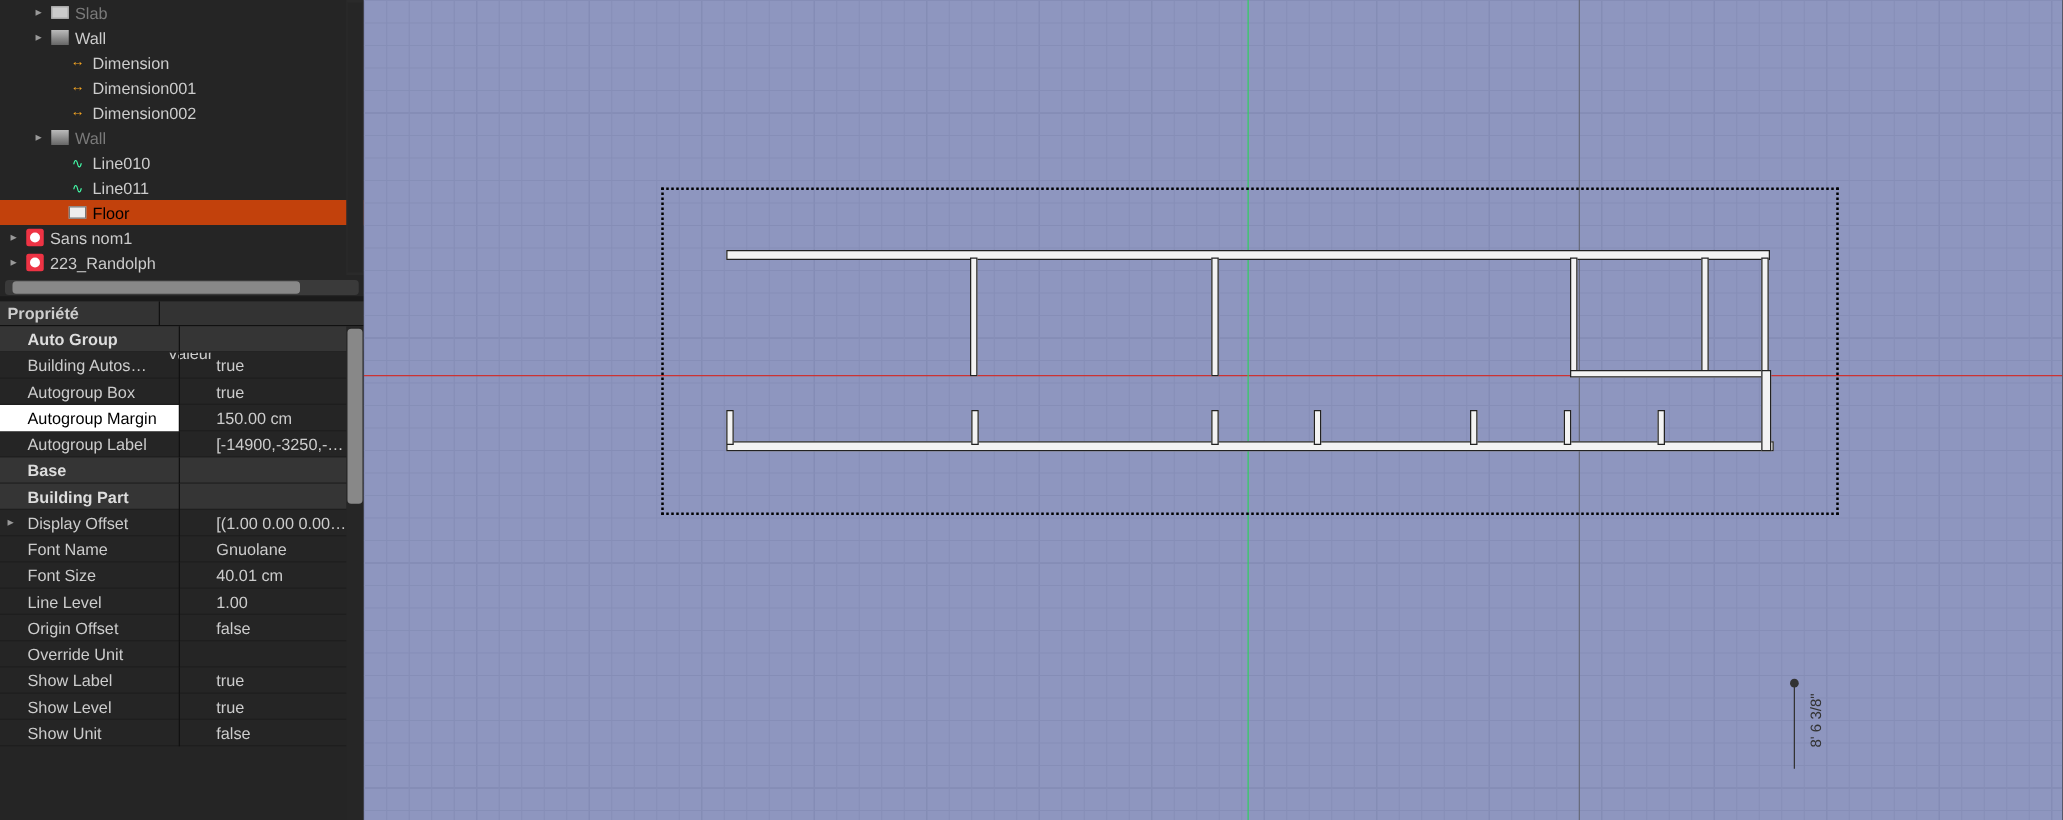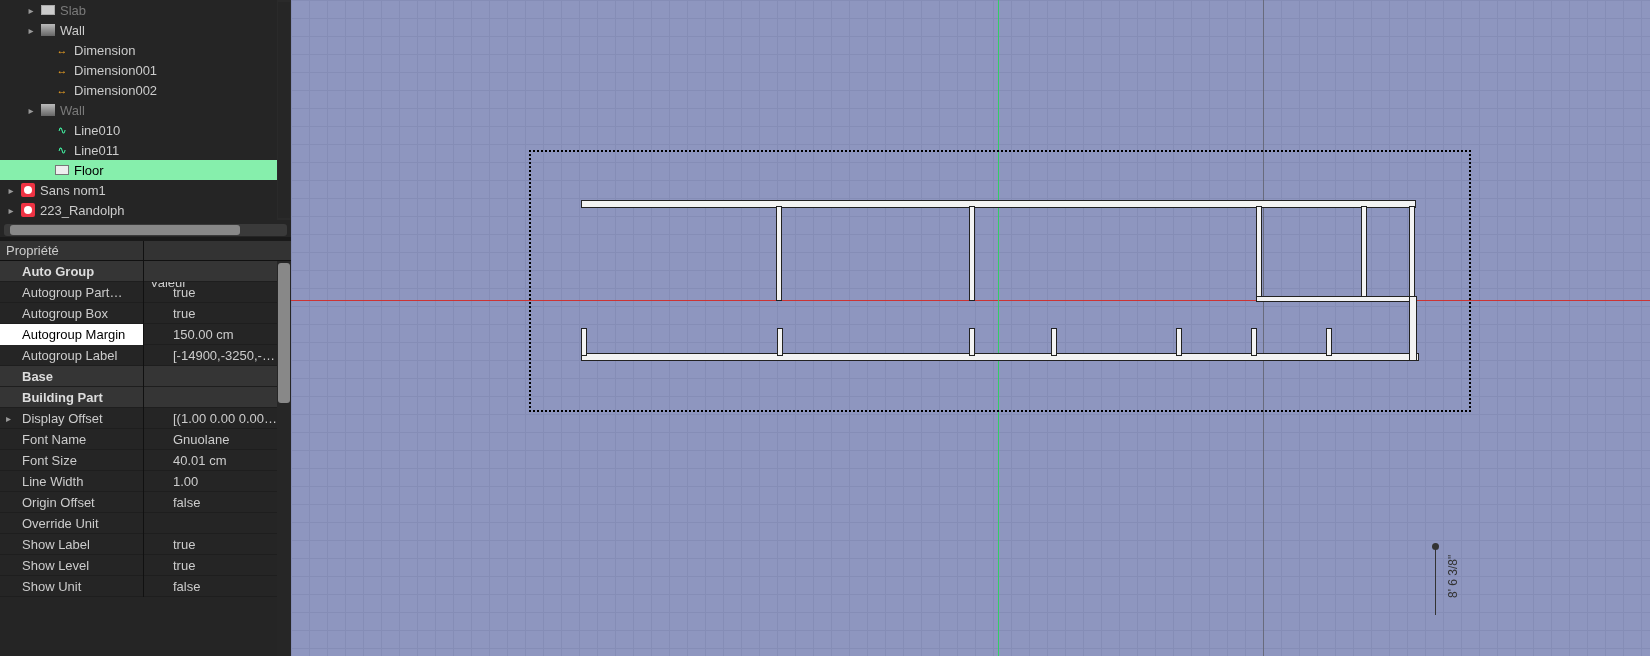--- a/index.html
+++ b/index.html
@@ -9,21 +9,21 @@
 
   
   .sidebar { width: 291px; height: 100%; background: #252525; display: flex; flex-direction: column; position: relative; }
 
   
   .tree { flex: 0 0 auto; padding-top: 0; position: relative; }
   .tree-row { height: 20px; display: flex; align-items: center; gap: 4px; padding-left: 4px; }
   .tree-row .expander { width: 10px; text-align: center; color: #999; font-size: 10px; }
   .tree-row .icon { width: 16px; height: 16px; display: flex; align-items: center; justify-content: center; }
   .tree-row .label { white-space: nowrap; }
-  .tree-row.selected { background: #86efac; }
+  .tree-row.selected { background: #c2410c; }
   .tree-row.selected .label { color: #000; }
   .tree-row.dim .label { color: #7a7a7a; }
 
   
   .lvl0 { padding-left: 6px; }
   .lvl1 { padding-left: 26px; }
   .lvl2 { padding-left: 40px; }
 
   
   .ic-slab { width:14px;height:10px;border:1px solid #aaa;background:#ccc;}
@@ -40,21 +40,21 @@
 
   
   .vscroll { position:absolute; right:0; top:0; width:14px; height:100%; background:#2a2a2a;}
   .vscroll .track { position:absolute; top:2px; bottom:2px; left:1px; right:1px; background:#262626;}
 
   .splitter { height:4px; background:#1a1a1a; }
 
   
   .prop-panel { flex:1 1 auto; overflow:hidden; position:relative;}
   .prop-header { display:flex; height:20px; background:#333; border-bottom:1px solid #111;}
-  .prop-header .col-name { width:144px; padding-left:6px; line-height:20px; border-right:1px solid #111;}
+  .prop-header .col-name { width:128px; padding-left:6px; line-height:20px; border-right:1px solid #111;font-weight:bold;}
   .prop-header .col-val  { flex:1; padding-left:6px; line-height:20px;margin-top:32px;}
 
   .prop-row { display:flex; height:21px; align-items:center; border-bottom:1px solid #1e1e1e;}
   .prop-row .pname { width:144px; padding-left:22px; line-height:21px; border-right:1px solid #111; overflow:hidden; white-space:nowrap; text-overflow:ellipsis;}
   .prop-row .pval  { flex:1; padding-left:6px; line-height:21px; overflow:hidden; white-space:nowrap; text-overflow:ellipsis;margin-left:23px;}
 
   .prop-row.group { background:#353535; }
   .prop-row.group .pname { font-weight:bold; }
   .prop-row.group .pname, .prop-row.group .pval { color:#ddd;}
 
@@ -229,21 +229,21 @@
       <div class="prop-header">
         <div class="col-name">Propriété</div>
         <div class="col-val">Valeur</div>
       </div>
       <div id="prop-rows">
           <div class="prop-row group">
             <div class="pname">Auto Group</div>
             <div class="pval"></div>
           </div>
           <div class="prop-row">
-            <div class="pname">Autogroup Part…</div>
+            <div class="pname">Building Autos…</div>
             <div class="pval">true</div>
           </div>
           <div class="prop-row">
             <div class="pname">Autogroup Box</div>
             <div class="pval">true</div>
           </div>
           <div class="prop-row sel">
             <div class="pname">Autogroup Margin</div>
             <div class="pval">150.00 cm</div>
           </div>
@@ -266,21 +266,21 @@
           </div>
           <div class="prop-row">
             <div class="pname">Font Name</div>
             <div class="pval">Gnuolane</div>
           </div>
           <div class="prop-row">
             <div class="pname">Font Size</div>
             <div class="pval">40.01 cm</div>
           </div>
           <div class="prop-row">
-            <div class="pname">Line Width</div>
+            <div class="pname">Line Level</div>
             <div class="pval">1.00</div>
           </div>
           <div class="prop-row">
             <div class="pname">Origin Offset</div>
             <div class="pval">false</div>
           </div>
           <div class="prop-row">
             <div class="pname">Override Unit</div>
             <div class="pval"></div>
           </div>

